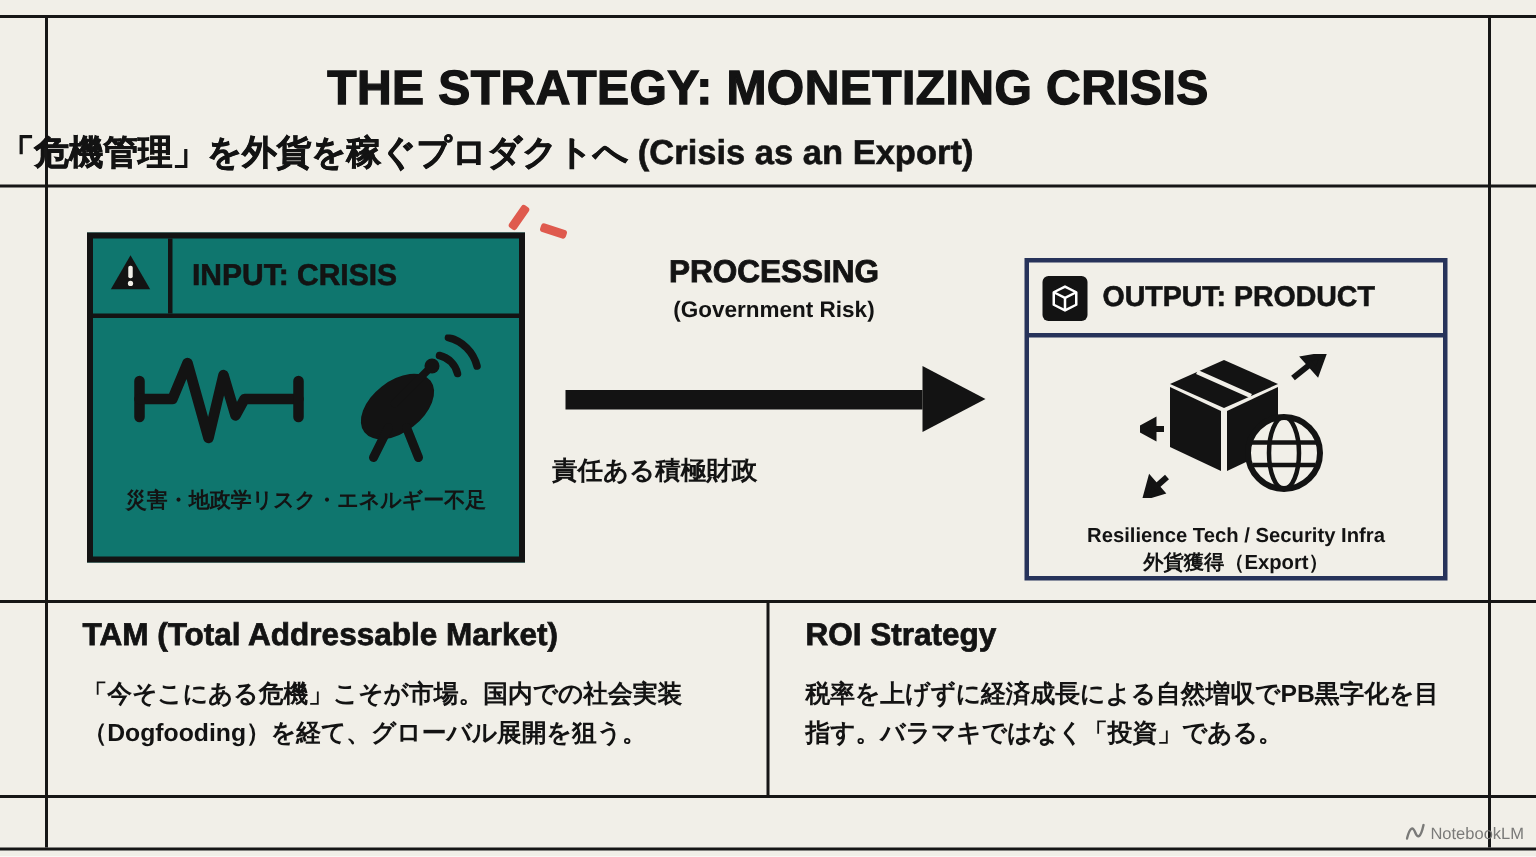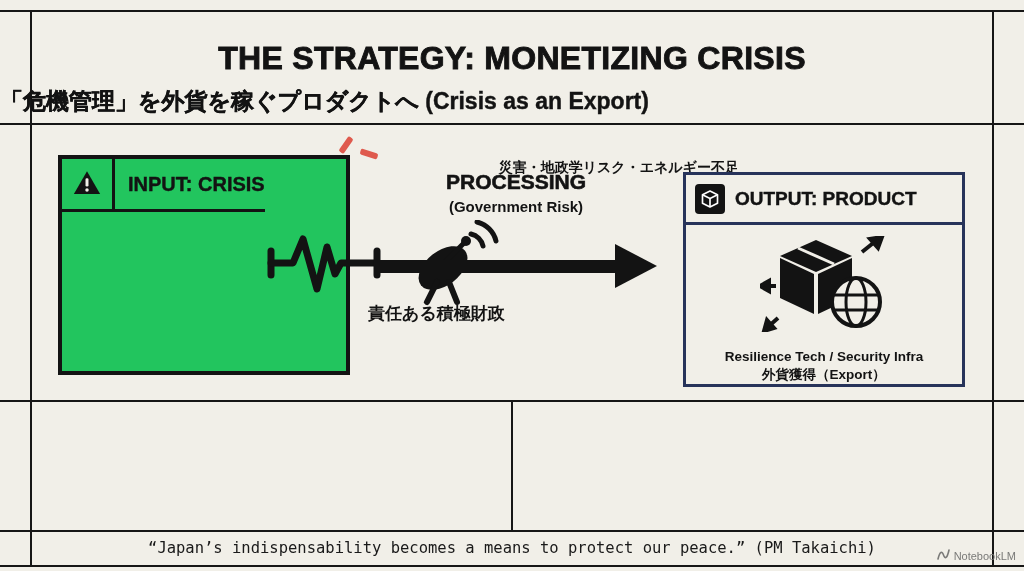--- a/index.html
+++ b/index.html
@@ -2,21 +2,21 @@
 <html><head>
 <meta charset="utf-8">
 <style>
   html,body{margin:0;padding:0;background:#ffffff;}
   .slide{position:relative;width:1024px;height:571px;background:#f1efe8;font-family:"Liberation Sans","DejaVu Sans",sans-serif;color:#131313;overflow:hidden;text-decoration:underline;}
   .hline{position:absolute;left:0;width:1024px;height:2px;background:#161616;}
   .vline{position:absolute;top:10px;width:2px;height:555px;background:#161616;}
   .title{position:absolute;top:40px;left:0;width:100%;text-align:center;font-size:32px;font-weight:900;-webkit-text-stroke:0.9px #131313;letter-spacing:0.3px;}
   .subtitle{position:absolute;top:86px;left:0;width:100%;text-align:left;font-size:23px;font-weight:800;-webkit-text-stroke:0.4px #131313;}
 
-  .input-box{position:absolute;left:58px;top:155px;width:292px;height:220px;border:4px solid #131313;box-sizing:border-box;display:flex;background:#22c55e;}
+  .input-box{position:absolute;left:58px;top:155px;width:292px;height:220px;border:4px solid #131313;box-sizing:border-box;display:flex;flex-direction:column;background:#0f766e;}
   .input-header{display:flex;height:50px;border-bottom:3px solid #131313;flex:0 0 auto;}
   .input-icon-cell{width:50px;border-right:3px solid #131313;display:flex;align-items:center;justify-content:center;flex:0 0 auto;}
   .box-label{display:flex;align-items:center;padding-left:13px;font-size:20px;font-weight:800;-webkit-text-stroke:0.4px #131313;}
   .input-body{flex:1;display:flex;align-items:center;justify-content:center;gap:24px;}
   .input-caption{flex:0 0 auto;text-align:center;font-size:14px;font-weight:800;padding-bottom:28px;}
   .spark{position:absolute;background:#df5a4e;border-radius:2px;}
   .spark1{left:343px;top:136px;width:6px;height:18px;transform:rotate(35deg);}
   .spark2{left:360px;top:151px;width:18px;height:6px;transform:rotate(18deg);}
 
   .processing{position:absolute;left:368px;top:170px;width:296px;text-align:center;}
@@ -143,22 +143,29 @@
         </svg>
       </span>
     </div>
     <div class="output-caption">
       <div>Resilience Tech / Security Infra</div>
       <div>外貨獲得（Export）</div>
     </div>
   </div>
 
   <div class="col-divider"></div>
+  <div class="section tam">
+    <div class="sec-title">TAM (Total Addressable Market)</div>
+    <div class="sec-body">「今そこにある危機」こそが市場。国内での社会実装（Dogfooding）を経て、グローバル展開を狙う。</div>
+  </div>
+  <div class="section roi">
+    <div class="sec-title">ROI Strategy</div>
+    <div class="sec-body">税率を上げずに経済成長による自然増収でPB黒字化を目指す。バラマキではなく「投資」である。</div>
+  </div>
 
-  <div class="quote">“Japan’s indispensability becomes a means to protect our peace.” (PM Takaichi)</div>
   <div class="watermark">
     <span>
       <svg width="13" height="11" viewBox="0 0 13 11" fill="none" stroke="#7a7a78" stroke-width="1.6" stroke-linecap="round">
         <path d="M1 10 C3 2, 5 2, 6.5 6 S10 10, 12 1"></path>
       </svg>
     </span>
     <span>NotebookLM</span>
   </div>
 
 </div>

